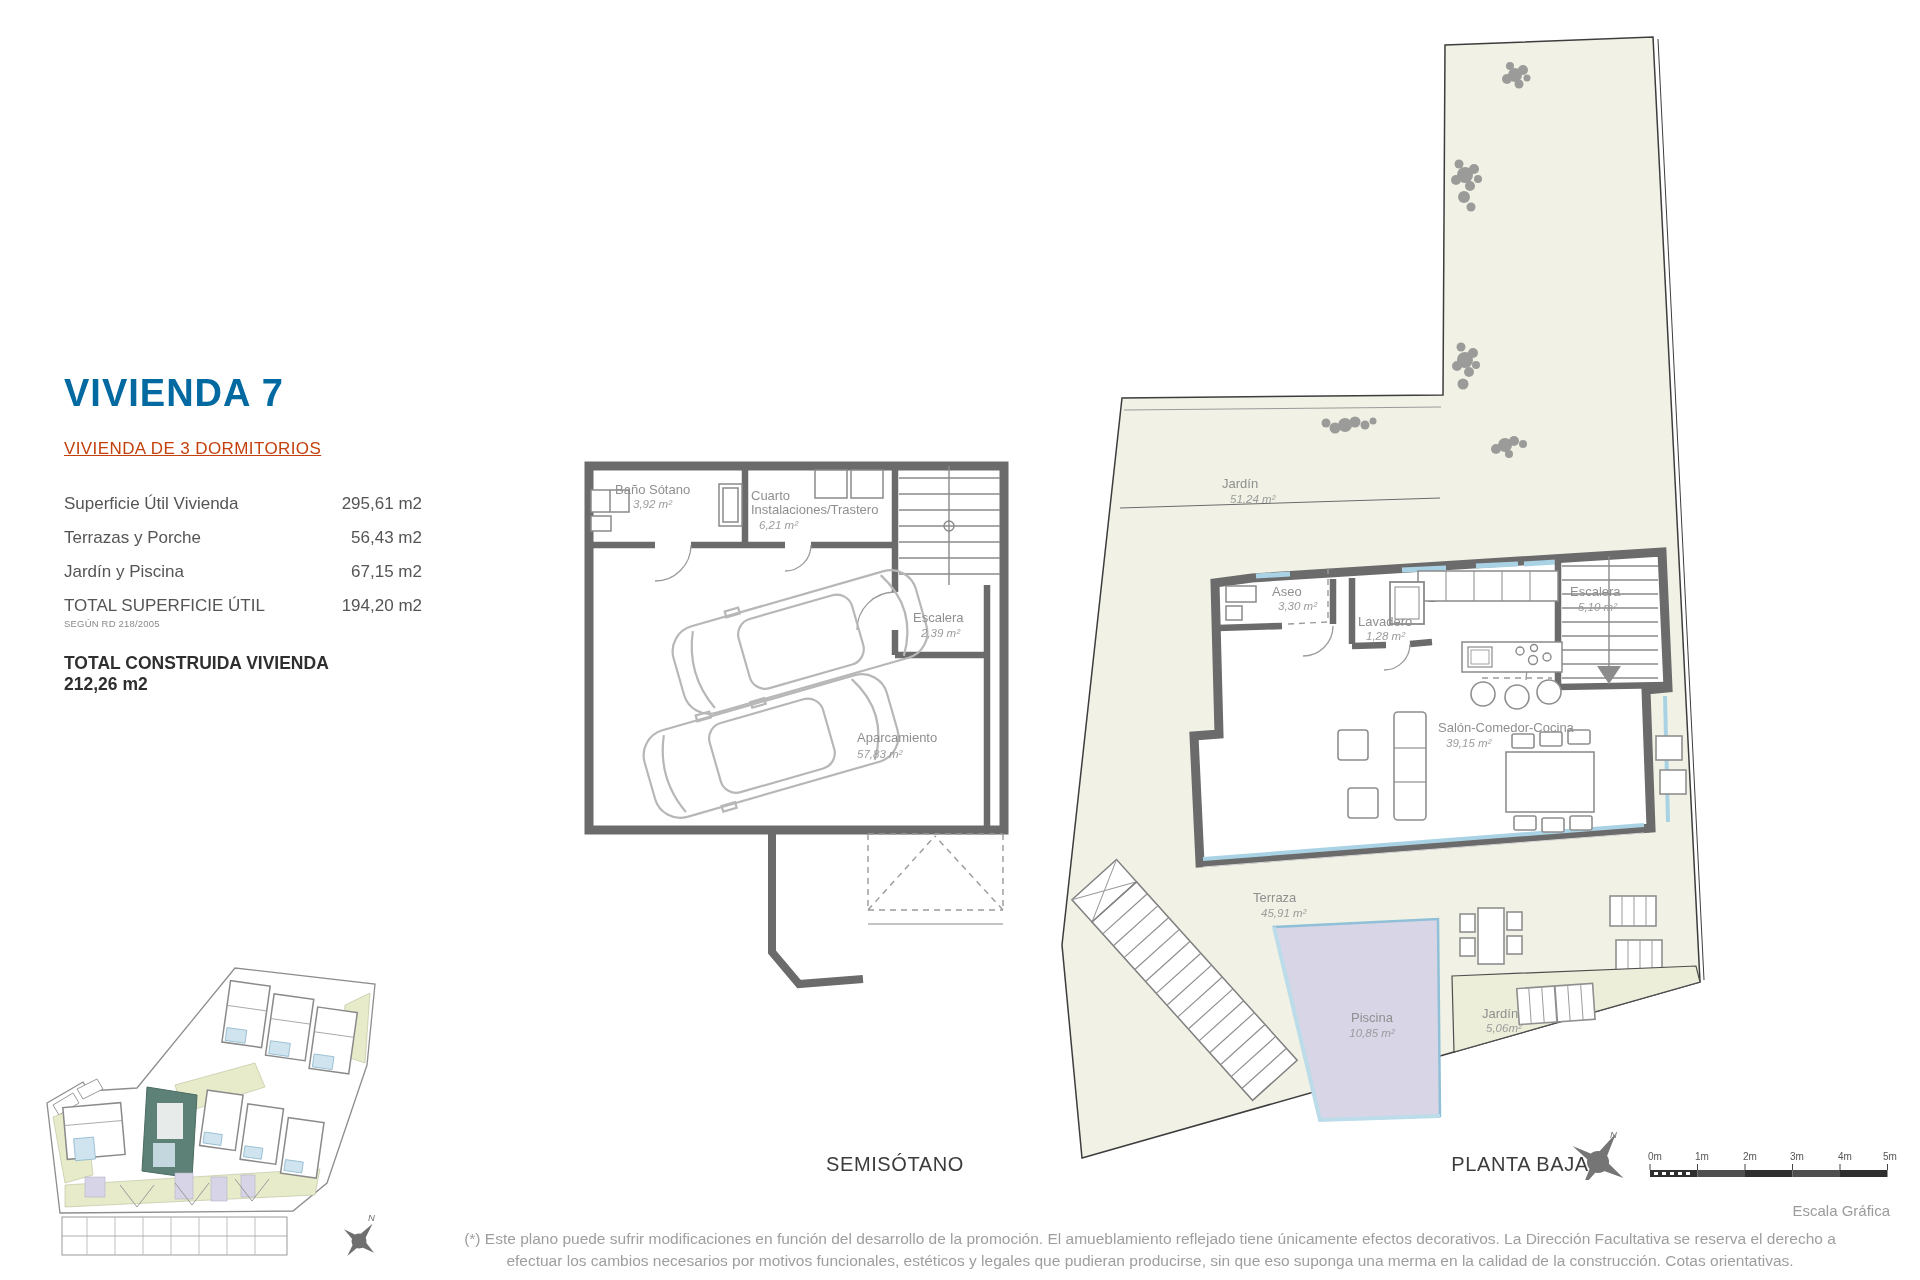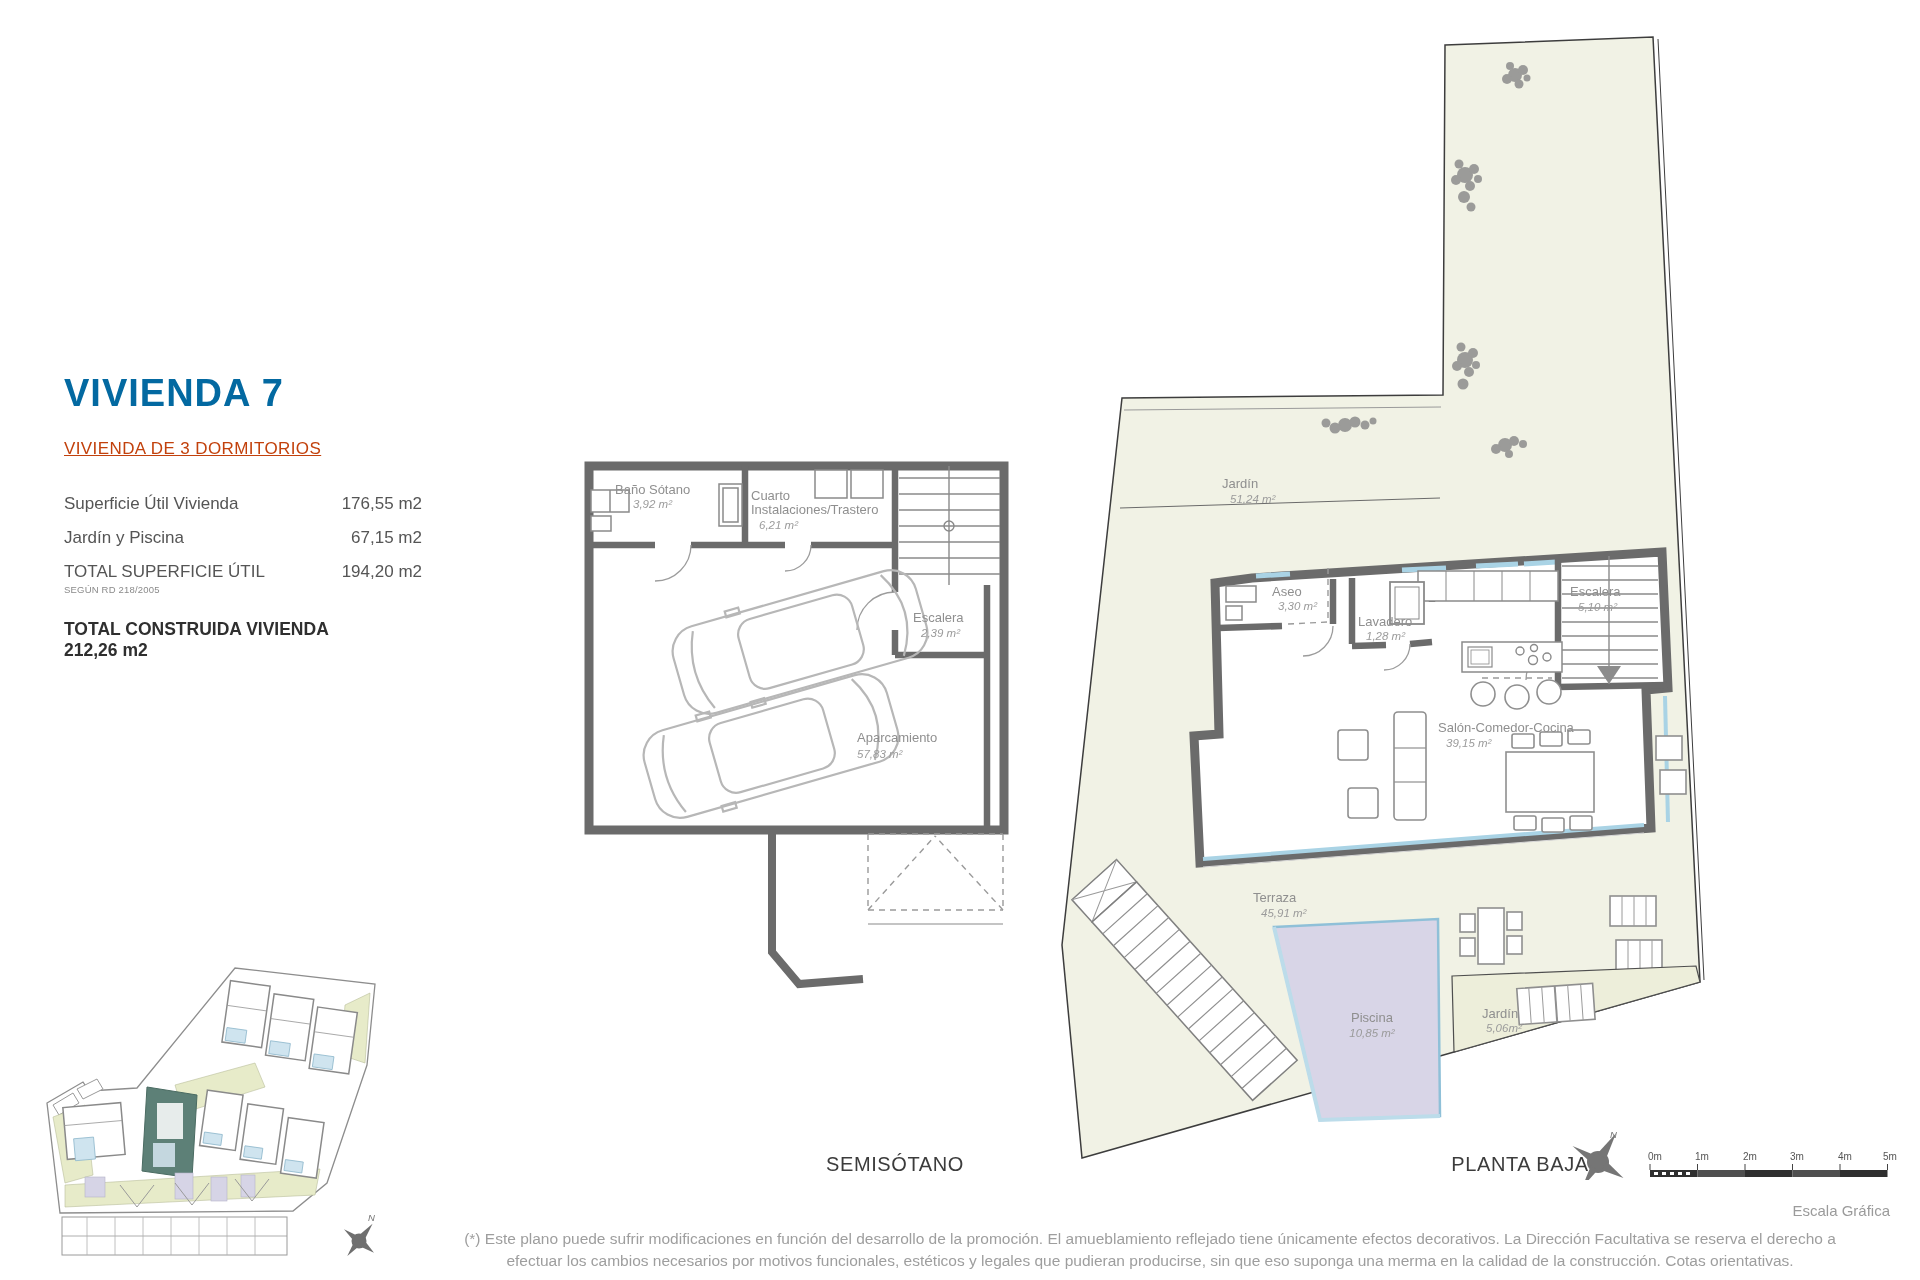--- a/index.html
+++ b/index.html
@@ -41,21 +41,25 @@
 <body>
 
 <div class="page">
 
   <div class="abs info">
     <h1>VIVIENDA 7</h1>
     <div class="subtitle">VIVIENDA DE 3 DORMITORIOS</div>
     <div class="rows">
       <div class="row">
         <span>Superficie Útil Vivienda</span>
-        <span class="val">176,55 m2</span>
+        <span class="val">295,61 m2</span>
+      </div>
+      <div class="row">
+        <span>Terrazas y Porche</span>
+        <span class="val">56,43 m2</span>
       </div>
       <div class="row">
         <span>Jardín y Piscina</span>
         <span class="val">67,15 m2</span>
       </div>
       <div class="row">
         <span>
           <span>TOTAL SUPERFICIE ÚTIL</span>
           <div class="note">SEGÚN RD 218/2005</div>
         </span>

